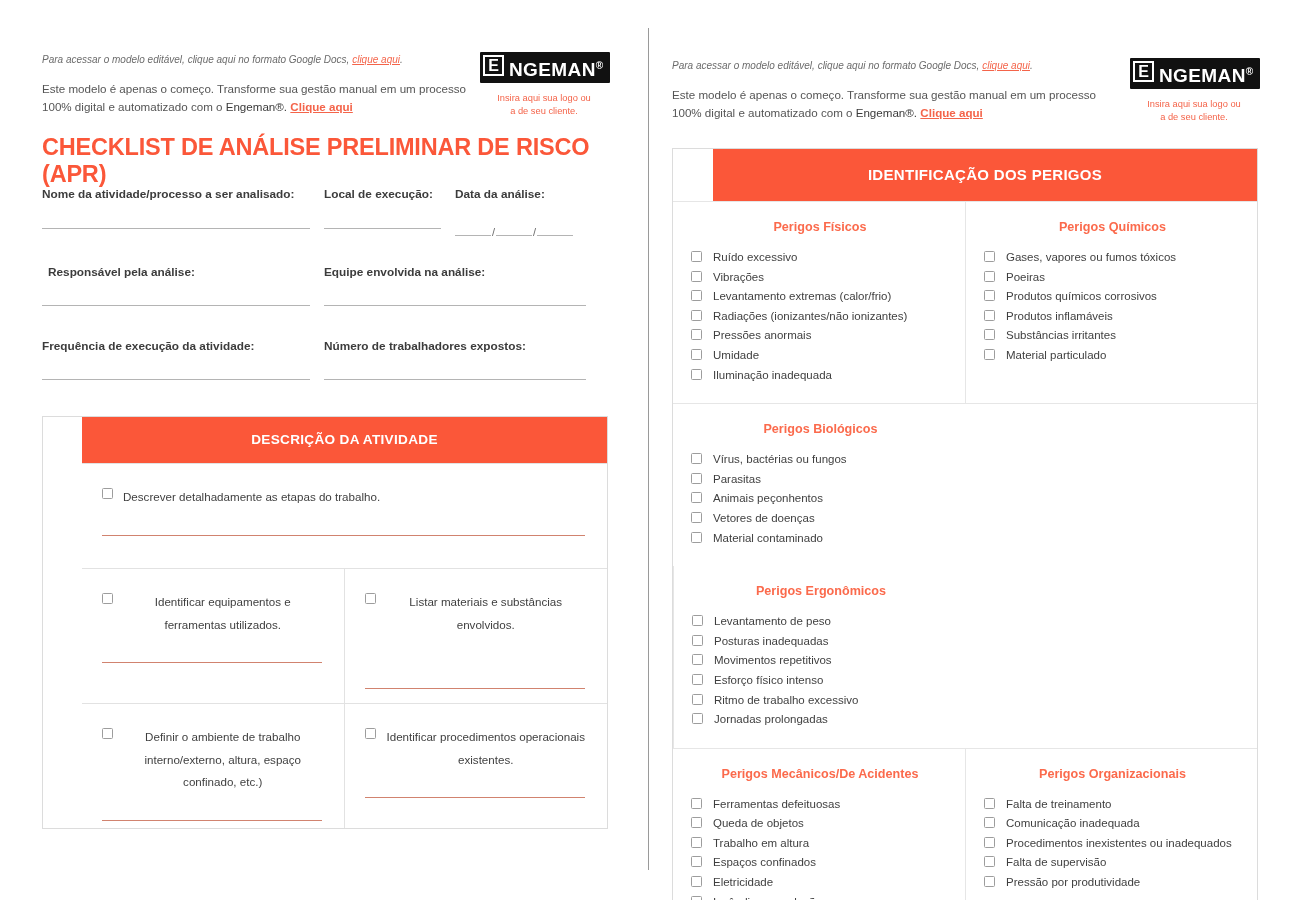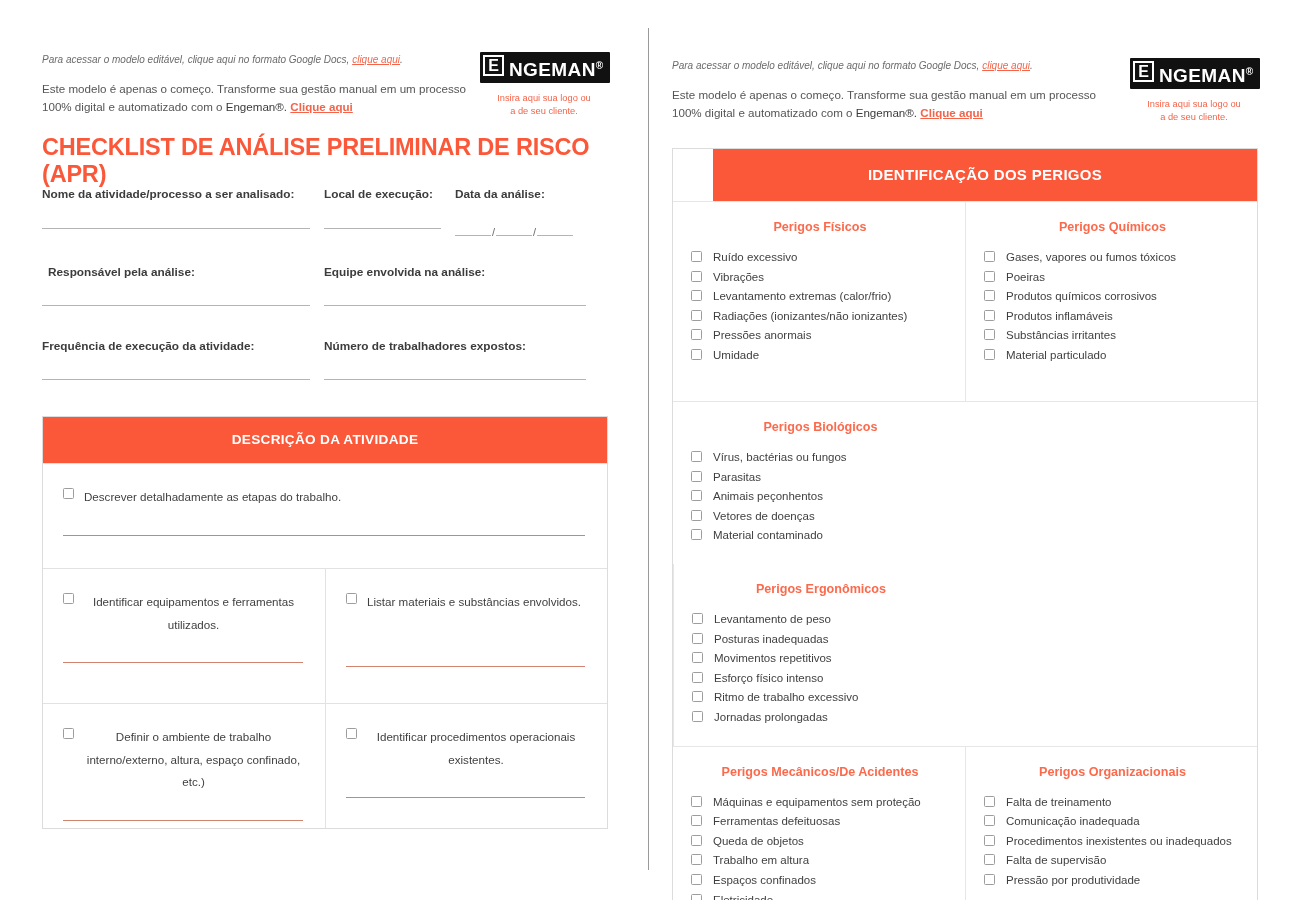--- a/index.html
+++ b/index.html
@@ -170,21 +170,21 @@
     color: #3f3f3f;
     line-height: 1.95;
   }
   .answer-rule {
     border-bottom: 1px solid #d1836f;
     height: 1px;
     margin-top: 26px;
   }
 
   
-  .tbl-left { left: 42px; top: 416px; width: 566px; }
+  .tbl-left { left: 42px; top: 416px; width: 566px; padding-left: 39px; }
   .tbl-left .row-full .cell { width: 564px; }
   .tbl-left .row-half .cell { width: 282px; }
   .tbl-left .cell-h1 { height: 104px; }
   .tbl-left .cell-h2 { height: 134px; }
   .tbl-left .cell-h3 { height: 124px; }
 
   
   .tbl-right { left: 672px; top: 148px; width: 586px; }
   .tbl-right .hz-row { display: flex; border-top: 1px solid #e6e6e6; }
   .tbl-right .hz-row:first-of-type { border-top: none; }
@@ -396,20 +396,24 @@
                 <span class="lbl">Radiações (ionizantes/não ionizantes)</span>
               </div>
             <div class="hz-item">
                 <span class="ckbox"></span>
                 <span class="lbl">Pressões anormais</span>
               </div>
             <div class="hz-item">
                 <span class="ckbox"></span>
                 <span class="lbl">Umidade</span>
               </div>
+            <div class="hz-item">
+                <span class="ckbox"></span>
+                <span class="lbl">Iluminação inadequada</span>
+              </div>
           </div>
         </div>
         <div class="hz-cell">
           <div class="hz-title">Perigos Químicos</div>
           <div>
             <div class="hz-item">
                 <span class="ckbox"></span>
                 <span class="lbl">Gases, vapores ou fumos tóxicos</span>
               </div>
             <div class="hz-item">
@@ -492,24 +496,20 @@
           </div>
         </div>
       </div>
 
       <div class="hz-row hz-row-3">
         <div class="hz-cell">
           <div class="hz-title">Perigos Mecânicos/De Acidentes</div>
           <div>
             <div class="hz-item">
                 <span class="ckbox"></span>
-                <span class="lbl">Máquinas e equipamentos sem proteção</span>
-              </div>
-            <div class="hz-item">
-                <span class="ckbox"></span>
                 <span class="lbl">Ferramentas defeituosas</span>
               </div>
             <div class="hz-item">
                 <span class="ckbox"></span>
                 <span class="lbl">Queda de objetos</span>
               </div>
             <div class="hz-item">
                 <span class="ckbox"></span>
                 <span class="lbl">Trabalho em altura</span>
               </div>

